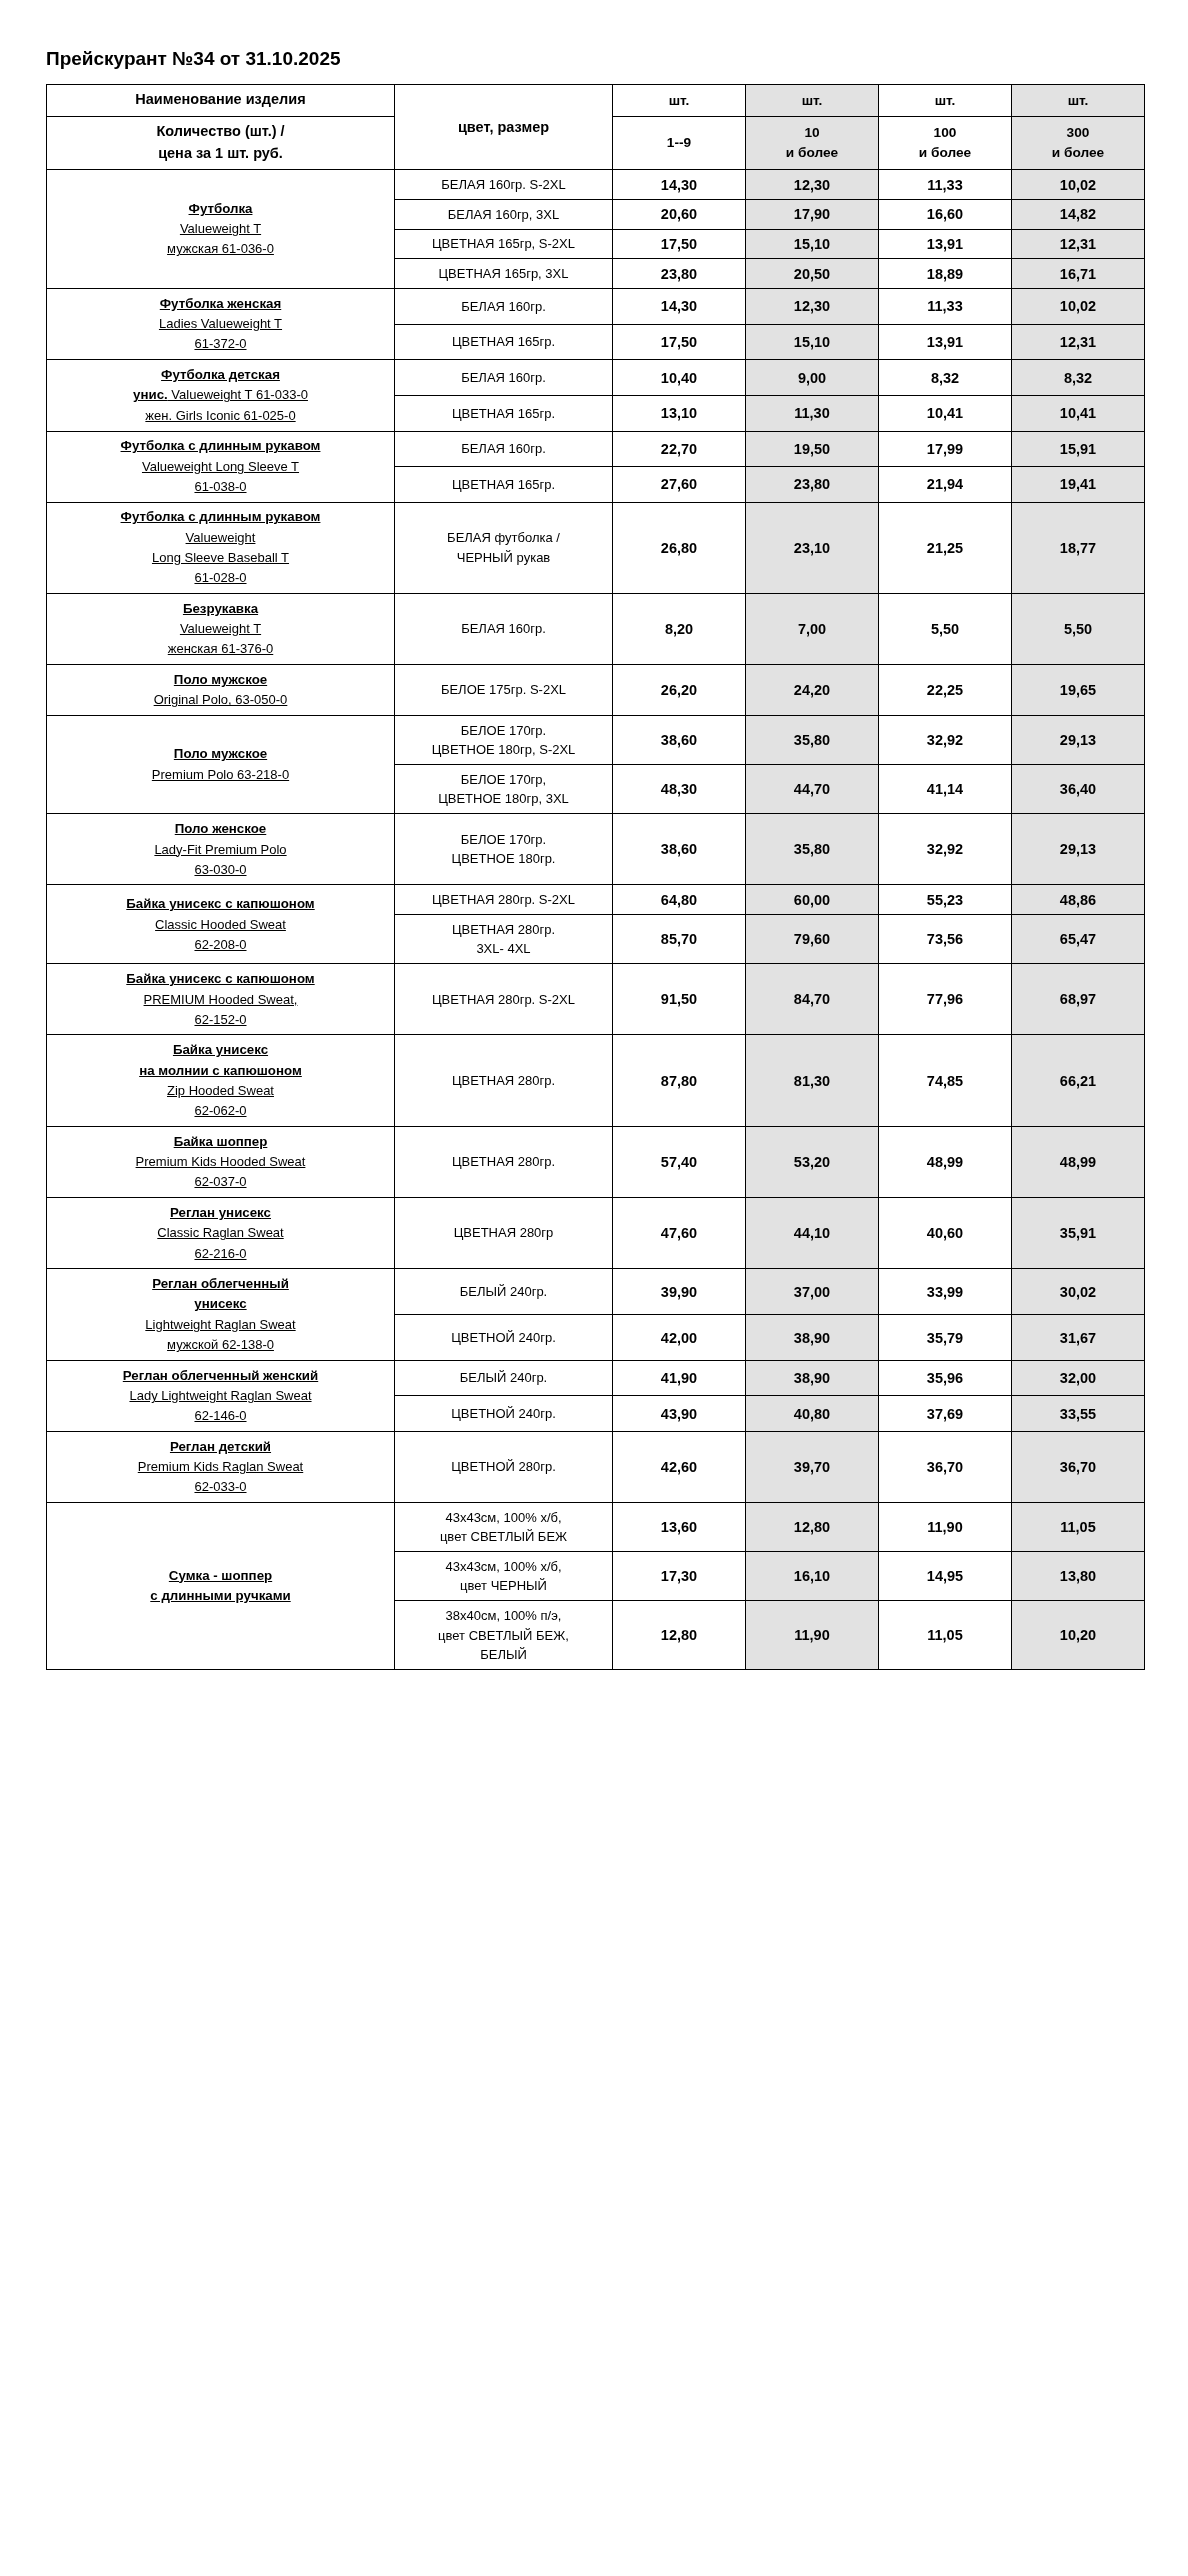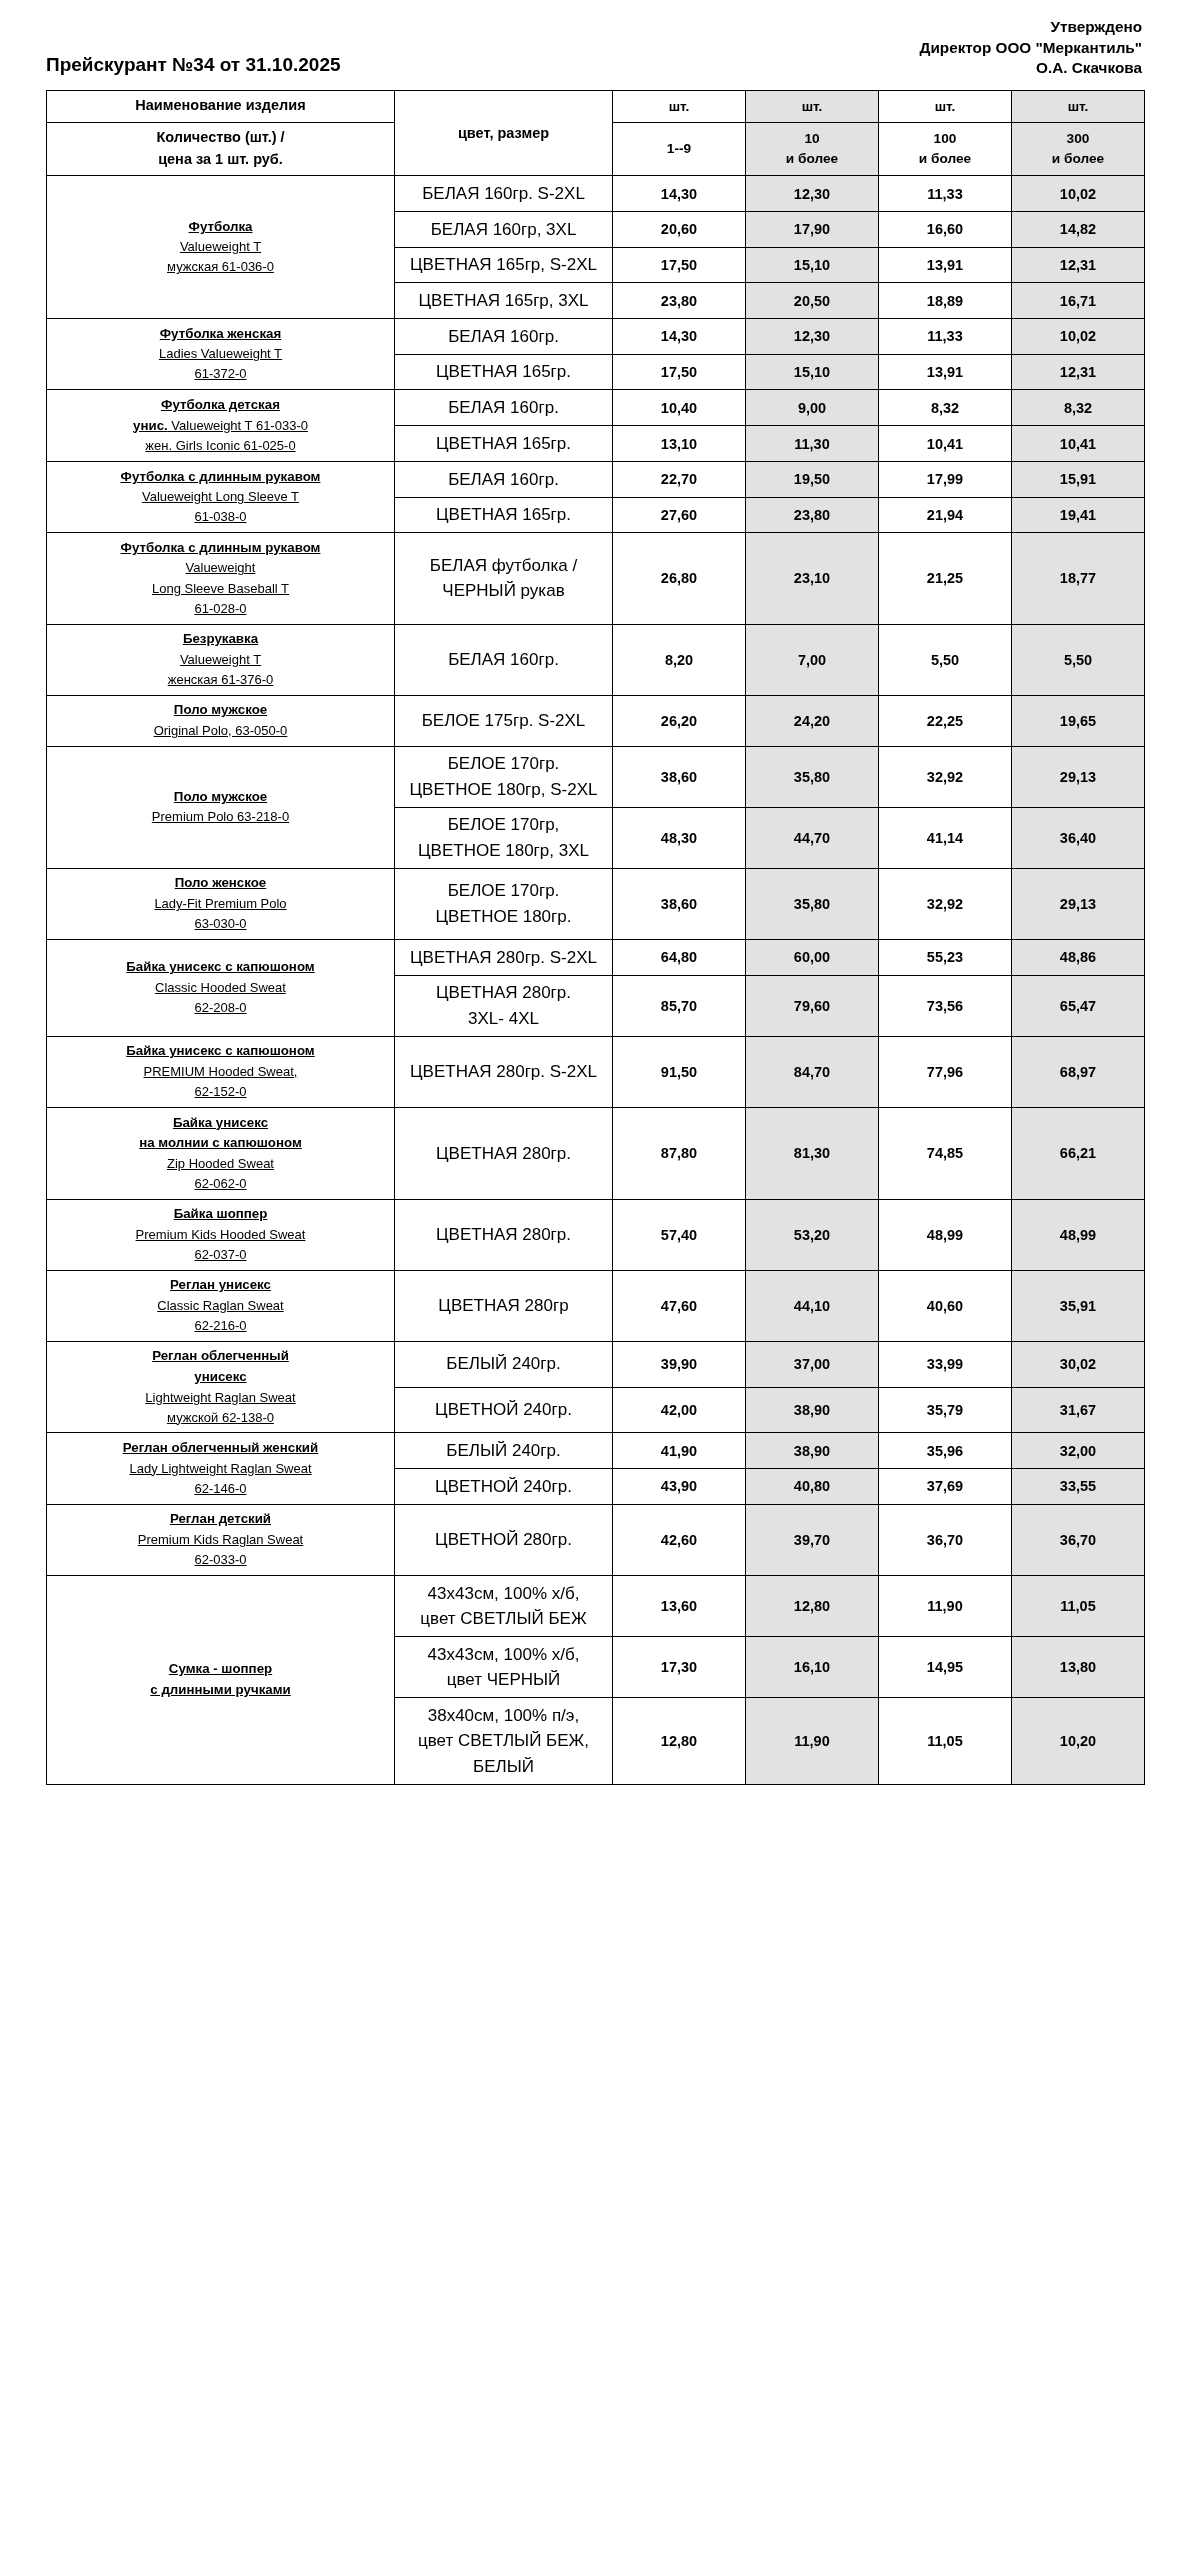--- a/index.html
+++ b/index.html
@@ -79,42 +79,37 @@
   .prod {
     font-size: 13px;
     line-height: 1.55;
     padding: 7.6px 6.1px;
     text-decoration: underline;
   }
   .prod b {
     font-size: 13.3px;
   }
   .desc {
-    font-size: 17px;
+    font-size: 13px;
     line-height: 1.5;
     padding: 7.6px 4.6px;
   }
   .desc b { font-weight: normal; }
   .price-cell {
     font-size: 14.5px;
     font-weight: bold;
   }
 </style>
 </head>
 <body>
 
 <div class="page">
 
   <div class="topbar">
     <div class="doc-title">Прейскурант №34 от 31.10.2025</div>
-    <div class="approve">
-      <div>Утверждено</div>
-      <div>Директор ООО "Меркантиль"</div>
-      <div>О.А. Скачкова</div>
-    </div>
   </div>
 
   <table class="price">
     <colgroup>
       <col class="c-name">
         <col class="c-desc">
         <col class="c-p1">
         <col class="c-p2">
         <col class="c-p3">
         <col class="c-p4">

